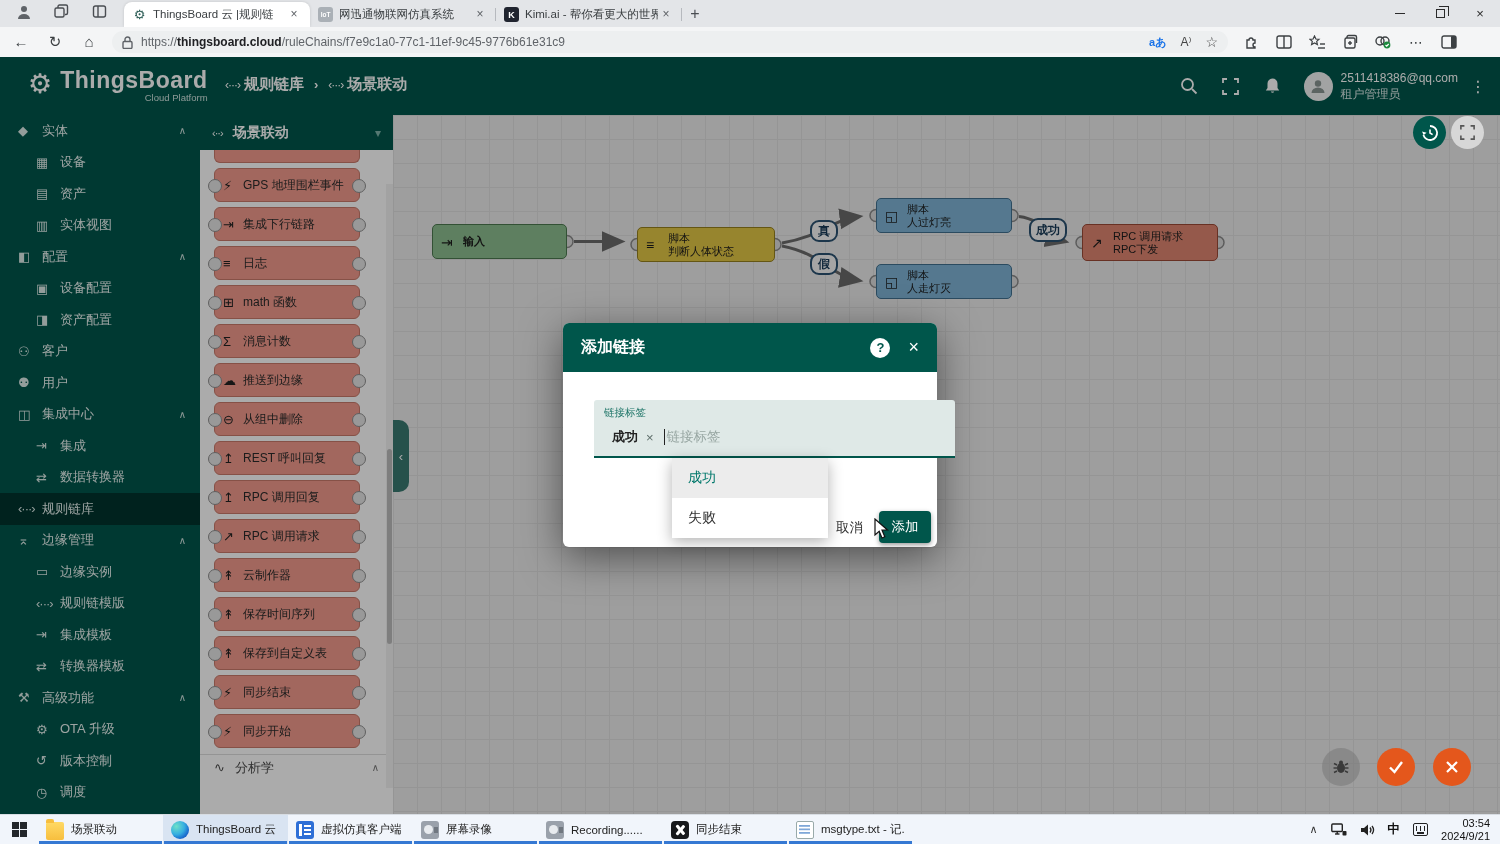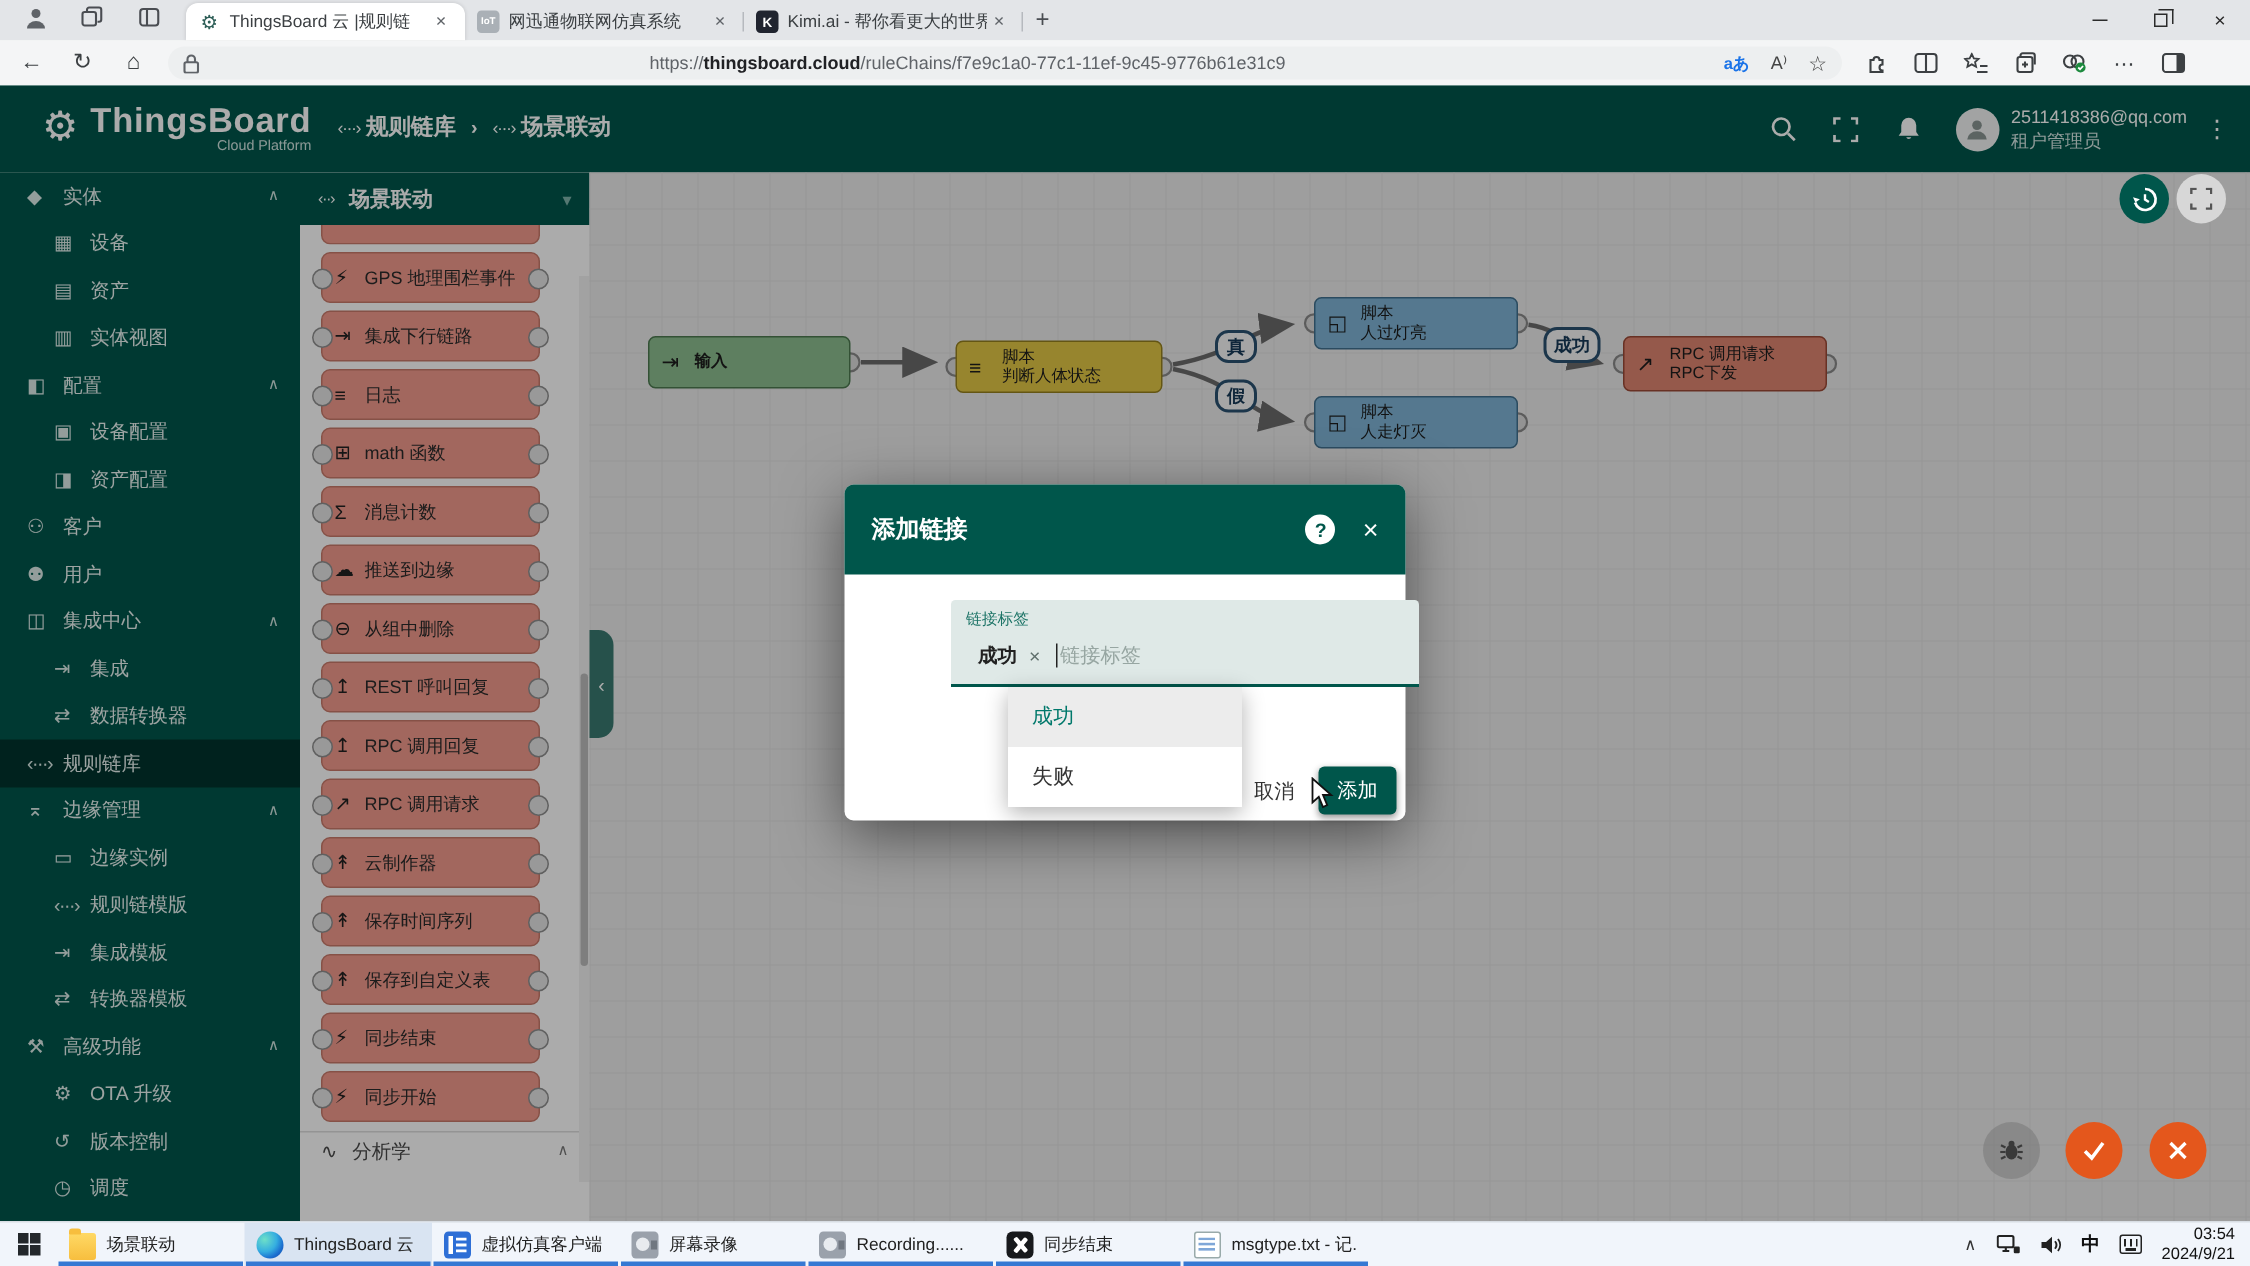--- a/index.html
+++ b/index.html
@@ -24,21 +24,21 @@
   .newtab-btn { width:26px; height:26px; font-size:16px; color:#4a4d52; text-align:center; line-height:26px; }
   .win-controls { position:absolute; right:0; top:0; height:27px; display:flex; }
   .wc { width:40px; height:27px; display:flex; align-items:center; justify-content:center; color:#2b2b2b; font-size:13px; }
   .wc .min-glyph { width:10px; height:1.5px; background:#2b2b2b; display:block; }
   .wc .restore-glyph { width:9px; height:9px; border:1.2px solid #2b2b2b; position:relative; }
   .wc .restore-glyph:before { content:""; position:absolute; left:2px; top:-4px; width:9px; height:9px; border:1.2px solid #2b2b2b; border-left:none; border-bottom:none; }
 
   .navbar { position:absolute; left:0; top:27px; width:1500px; height:30px; background:#F4F5F6; display:flex; align-items:center; }
   .nav-icon { width:26px; height:26px; text-align:center; line-height:26px; font-size:15px; color:#3c4043; margin-left:8px; flex:none; }
   .url-pill { height:22px; flex:none; width:1116px; margin-left:10px; background:#EDEFF0; border-radius:12px; display:flex; align-items:center; padding:0 10px; }
-  .url-text { font-size:12px; color:#5f6368; margin-left:8px; white-space:nowrap; overflow:hidden; flex:1;text-align:center; }
+  .url-text { font-size:12px; color:#5f6368; margin-left:8px; white-space:nowrap; overflow:hidden; flex:1; }
   .url-text b { color:#202124; font-weight:bold; }
   .pill-right-icons { display:flex; align-items:center; gap:14px; }
   .translate-lbl { color:#1a73e8; font-size:11px; font-weight:bold; }
   .readaloud-lbl { color:#444; font-size:12px; }
   .star-lbl { color:#444; font-size:14px; }
   .nav-right { display:flex; align-items:center; gap:15px; margin-left:14px; }
   .nr-icon { width:18px; height:18px; color:#3c4043; display:flex; align-items:center; justify-content:center; font-size:14px; }
 
   
   .app-header { position:absolute; left:0; top:57px; width:1500px; height:58px; background:#00564B; color:#fff; }
@@ -111,25 +111,25 @@
   .cnode.yellow { background:#E2C645; border-color:#96801F; }
   .cnode.blue { background:#7FB4D6; border-color:#41718F; }
   .cnode.red { background:#DE8570; border-color:#9C4936; }
   .edge-pill { position:absolute; background:#F7F7F7; border:2px solid #2A5170; border-radius:9px; color:#173A57; font-size:12px; font-weight:bold; display:flex; align-items:center; justify-content:center; }
   .fab { position:absolute; border-radius:50%; display:flex; align-items:center; justify-content:center; z-index:50; }
   .collapse-tab { position:absolute; left:0; top:305px; width:16px; height:72px; background:#3A7A71; color:#fff; border-radius:0 10px 10px 0; display:flex; align-items:center; justify-content:center; font-size:13px; }
 
   
   .overlay { position:absolute; left:0; top:57px; width:1500px; height:757px; background:rgba(0,0,0,.33); z-index:40; }
   .modal { position:absolute; left:563px; top:323px; width:374px; height:224px; background:#fff; border-radius:6px; box-shadow:0 10px 40px rgba(0,0,0,.5); z-index:60; }
-  .modal-header { height:60px; background:#00564B; border-radius:6px 6px 0 0; display:flex; align-items:center; padding:0 18px; color:#fff; }
+  .modal-header { height:49px; background:#00564B; border-radius:6px 6px 0 0; display:flex; align-items:center; padding:0 18px; color:#fff; }
   .modal-title { flex:1; font-size:16px; font-weight:bold; }
   .help-circle { width:20px; height:20px; border-radius:50%; background:#fff; color:#00564B; font-size:13px; font-weight:bold; display:flex; align-items:center; justify-content:center; margin-right:18px; }
   .modal-close { font-size:18px; color:#fff; }
-  .field { position:absolute; left:31px; top:77px; width:312px; height:58px; background:#DFE9E7; border-bottom:2px solid #00564B; border-radius:3px 3px 0 0;margin-left:40px; }
+  .field { position:absolute; left:31px; top:77px; width:361px; height:58px; background:#DFE9E7; border-bottom:2px solid #00564B; border-radius:3px 3px 0 0; }
   .field-label { position:absolute; left:10px; top:6px; font-size:10.5px; color:#1D7467; }
   .chip-row { position:absolute; left:18px; top:28px; display:flex; align-items:center; }
   .chip-text { font-size:13px; color:#222; font-weight:bold; }
   .chip-x { font-size:13px; color:#5f6f6c; margin:0 10px 0 8px; }
   .caret-line { width:1px; height:16px; background:#222; margin-right:2px; }
   .field-placeholder { font-size:13.5px; color:#97A6A2; }
   .dropdown { position:absolute; left:109px; top:135px; width:156px; background:#fff; box-shadow:0 4px 14px rgba(0,0,0,.3); z-index:61; }
   .dd-option { height:40px; display:flex; align-items:center; padding:0 16px; font-size:14px; color:#333; background:#fff; }
   .dd-option.highlighted { background:#ECECEC; color:#00786B; }
   .modal-cancel { position:absolute; left:273px; top:196px; font-size:13.5px; color:#333; }

